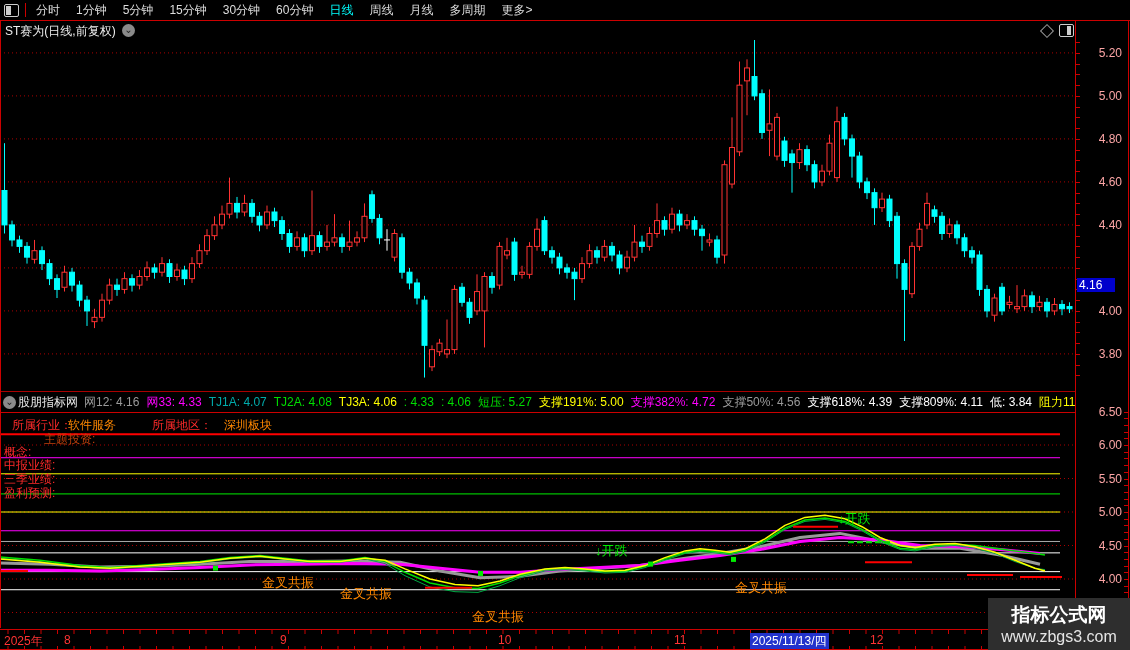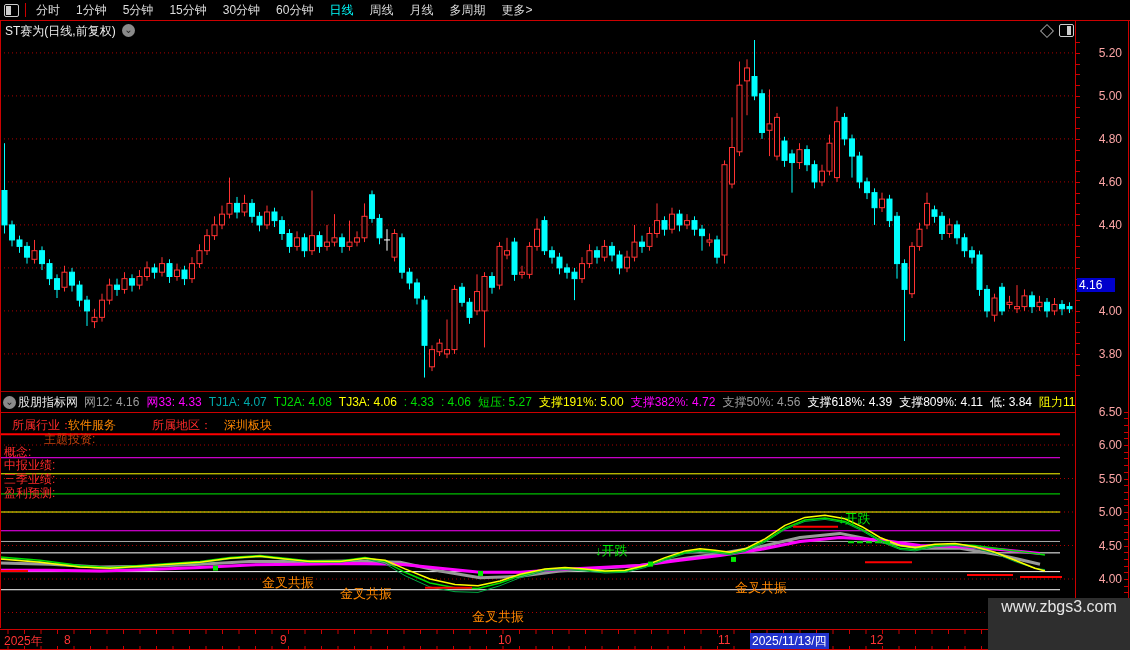--- a/index.html
+++ b/index.html
@@ -677,27 +677,28 @@
         <line x1="1031" x2="1031" y1="16" y2="20" stroke="#c00"></line>
         <line x1="1047.5" x2="1047.5" y1="0" y2="4" stroke="#c00"></line>
         <line x1="1047.5" x2="1047.5" y1="16" y2="20" stroke="#c00"></line>
         <line x1="1064" x2="1064" y1="0" y2="4" stroke="#c00"></line>
         <line x1="1064" x2="1064" y1="16" y2="20" stroke="#c00"></line>
       </svg>
   <span class="tl" style="left: 4px;">2025年</span>
       <span class="tl" style="left: 64px;">8</span>
       <span class="tl" style="left: 280px;">9</span>
       <span class="tl" style="left: 498px;">10</span>
-      <span class="tl" style="left: 674px; margin-left: 44px;">11</span>
+      <span class="tl" style="left: 674px;">11</span>
       <span class="tl hl" style="left: 750px;">2025/11/13/四</span>
       <span class="tl" style="left: 870px;">12</span>
     </div>
 
   <div class="vline" style="left:0;top:20px;height:608px;"></div>
   <div class="vline" style="left:1075px;top:20px;height:609px;"></div>
   <div class="vline" style="left:1128px;top:20px;height:630px;"></div>
   <div class="hline" style="left:0;top:649px;width:1076px;"></div>
 
   <div class="watermark">
+    <div class="w1">指标公式网</div>
     <div class="w2">www.zbgs3.com</div>
   </div>
 
 </div>
 
 </body></html>

